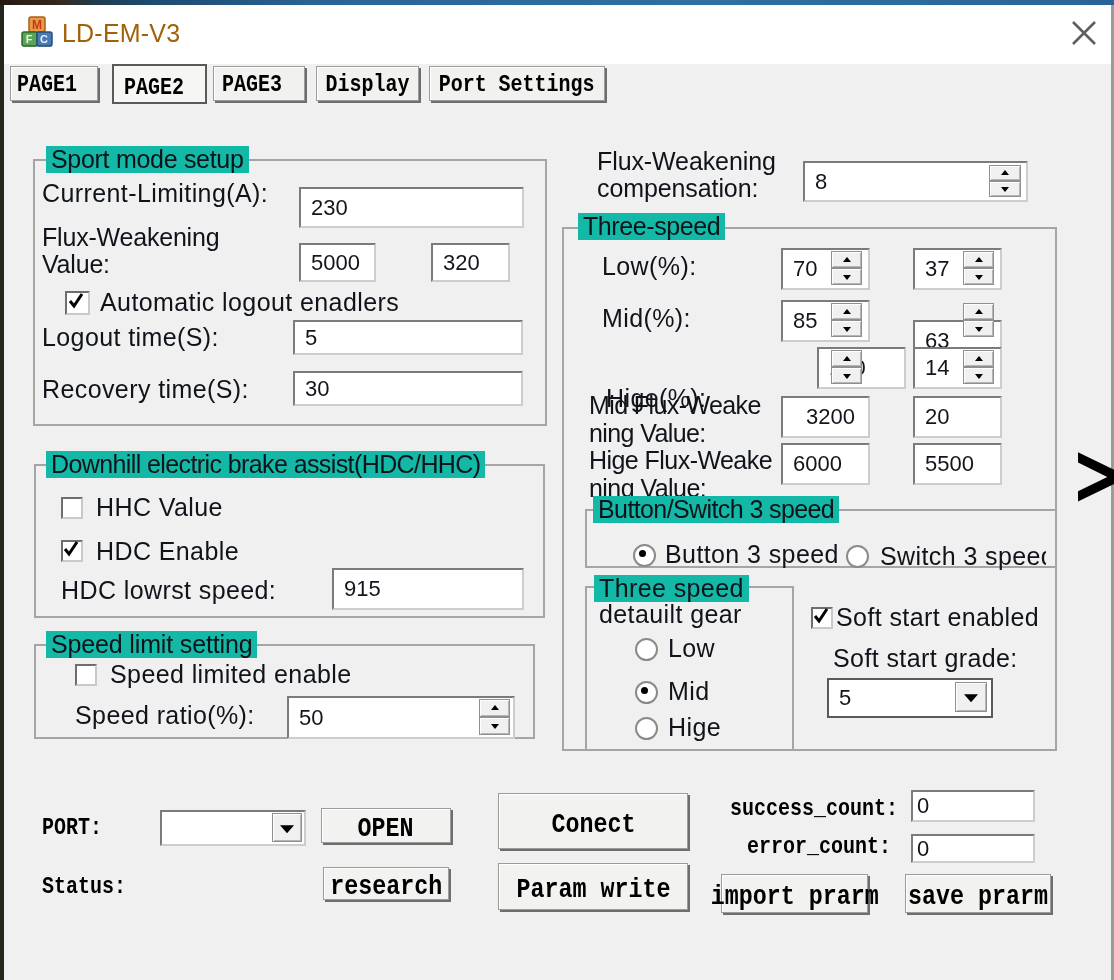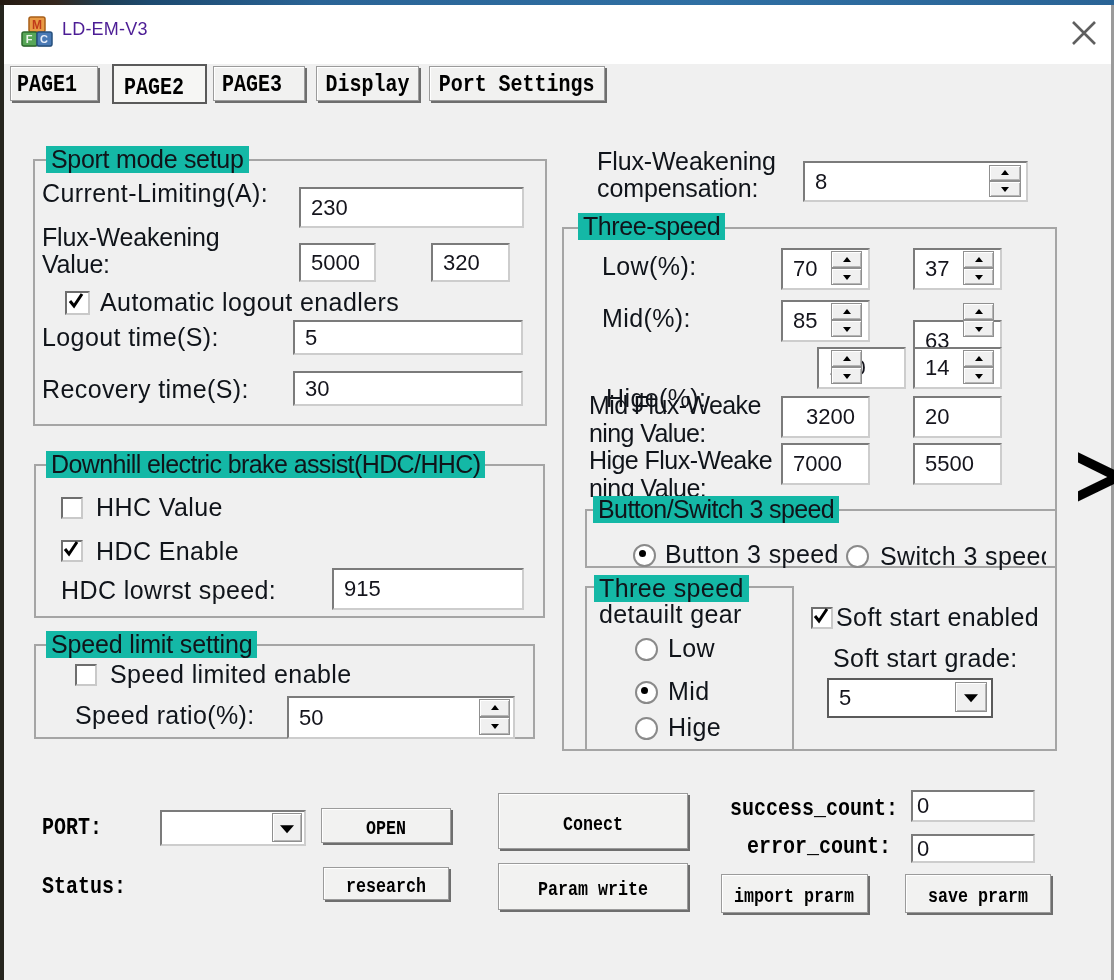--- a/index.html
+++ b/index.html
@@ -4,41 +4,41 @@
 <style>
   html,body{margin:0;padding:0;}
   body{width:1114px;height:980px;position:relative;background:#f0f0f0;
        font-family:"Liberation Sans",sans-serif;overflow:hidden;color:#10141a;}
   .abs{position:absolute;}
   .desk-top{left:0;top:0;width:1114px;height:5px;
     background:linear-gradient(90deg,#241a12 0px,#35261c 55px,#1e3f54 105px,#1d4a70 150px,#2a6496 320px,#2f6fa3 700px,#2a6496 1114px);}
   .desk-left{left:0;top:5px;width:4px;height:975px;background:#26251e;}
   .titlebar{left:4px;top:5px;width:1110px;height:59px;background:#ffffff;}
   .winborder{left:1111px;top:5px;width:3px;height:975px;background:#9b9b9b;}
-  .title-text{left:62px;top:19px;font-size:18px;color:#4c1d95;letter-spacing:0.2px;}
+  .title-text{left:62px;top:19px;font-size:25px;color:#a16207;letter-spacing:0.2px;}
   
   .tab span{display:inline-block;transform:scaleX(0.833);}
   .tab{top:66px;height:33px;background:#f1f1f0;border:1px solid #9b9b9b;
        box-shadow:2px 2px 0 #6e6e6e, inset 1px 1px 0 #ffffff;
        font-family:"Liberation Mono",monospace;font-weight:bold;font-size:24px;
        display:flex;align-items:center;justify-content:center;color:#000;white-space:pre;}
   .tab.active{top:64px;height:36px;background:#f6f6f4;border:2px solid #5a5a5a;box-shadow:none;}
   
   .grp{border:2px solid #a5a5a5;background:transparent;}
   .grplabel{font-size:25px;letter-spacing:0.4px;background:#14b8a6;padding:0 5px;line-height:27px;}
   .lbl{font-size:25px;letter-spacing:0.4px;line-height:27px;white-space:pre;}
   
   .tb{background:#ffffff;border-style:solid;border-width:2px;
       border-color:#7b7b7b #cdcdcd #cdcdcd #7b7b7b;
       font-size:22px;color:#14141c;display:flex;align-items:center;white-space:pre;overflow:hidden;}
   .tb span{padding-left:10px;}
   
   .btn{background:#f2f2f1;border:1px solid #9b9b9b;
        box-shadow:2px 2px 0 #6e6e6e, inset 1px 1px 0 #ffffff;
-       font-family:"Liberation Mono",monospace;font-weight:bold;font-size:20px;
+       font-family:"Liberation Mono",monospace;font-weight:bold;font-size:28px;
        display:flex;align-items:center;justify-content:center;color:#000;white-space:pre;}
   .btn>span{position:relative;top:3px;display:inline-block;transform:scaleX(0.833);}
   .mlbl{font-family:"Liberation Mono",monospace;font-weight:bold;font-size:24px;
         line-height:24px;color:#000;white-space:pre;transform:scaleX(0.833);transform-origin:left center;}
   
   .cb{width:20px;height:20px;background:#fff;border-style:solid;border-width:2px;
       border-color:#6e6e6e #c9c9c9 #c9c9c9 #6e6e6e;}
   .cb svg{position:absolute;left:0;top:0;}
   
   .rad{width:19px;height:19px;border-radius:50%;background:#fff;border:2px solid #8a8a8a;}
@@ -188,21 +188,21 @@
 <div class="abs tb" style="left:913px;top:347px;width:85px;height:38px;"><span>14</span></div>
 <div class="abs spinbtn" style="left:963px;top:350px;width:29px;height:15px;">
     <div class="tri-up"></div>
   </div>
 <div class="abs spinbtn" style="left:963px;top:367px;width:29px;height:15px;">
     <div class="tri-dn"></div>
   </div>
 
 <div class="abs tb" style="left:781px;top:396px;width:85px;height:38px;justify-content:center;"><span>3200</span></div>
 <div class="abs tb" style="left:913px;top:396px;width:85px;height:38px;"><span>20</span></div>
-<div class="abs tb" style="left:781px;top:443px;width:85px;height:38px;"><span>7000</span></div>
+<div class="abs tb" style="left:781px;top:443px;width:85px;height:38px;"><span>6000</span></div>
 <div class="abs tb" style="left:913px;top:443px;width:85px;height:38px;"><span>5500</span></div>
 
 <div class="abs grp" style="left:585px;top:509px;width:470px;height:55px;border-right:none;"></div>
 <div class="abs grplabel" style="left:593px;top:496px;letter-spacing:-0.6px;">Button/Switch 3 speed</div>
 <div class="abs rad sel" style="left:633px;top:544px;"></div>
 <div class="abs lbl" style="left:665px;top:541px;">Button 3 speed</div>
 <div class="abs rad" style="left:846px;top:545px;"></div>
 <div class="abs lbl" style="left:880px;top:543px;width:166px;overflow:hidden;">Switch 3 speed</div>
 
 <div class="abs grp" style="left:585px;top:586px;width:205px;height:161px;"></div>

